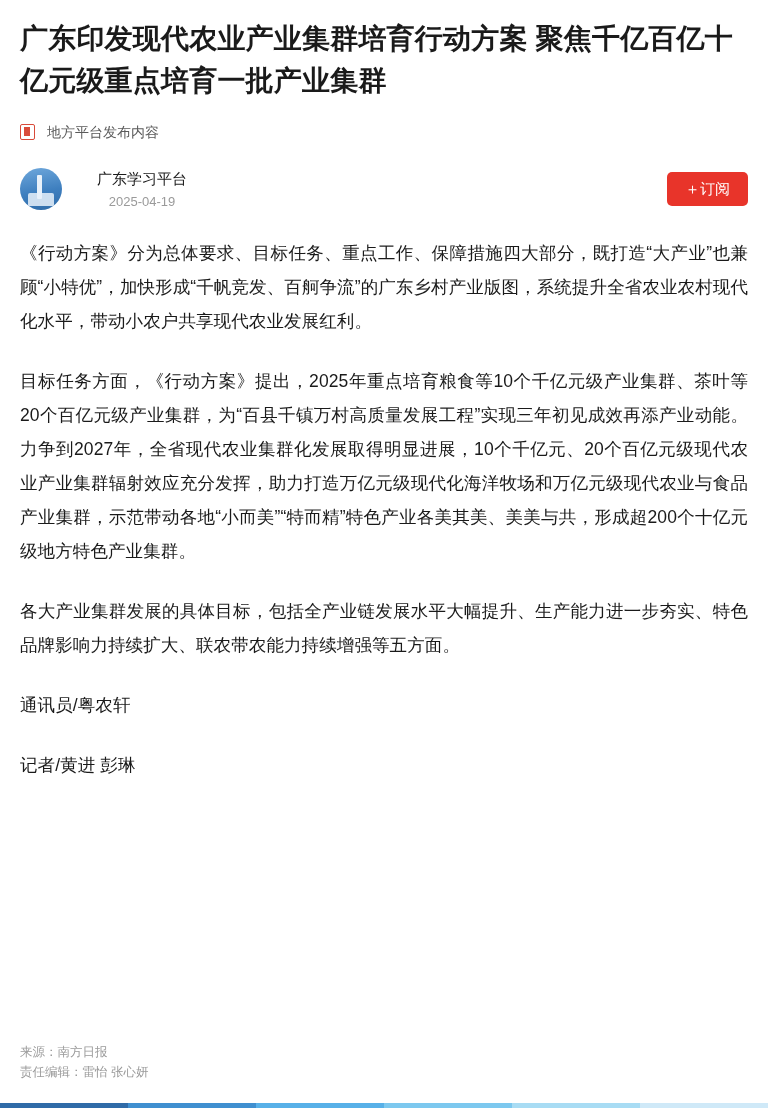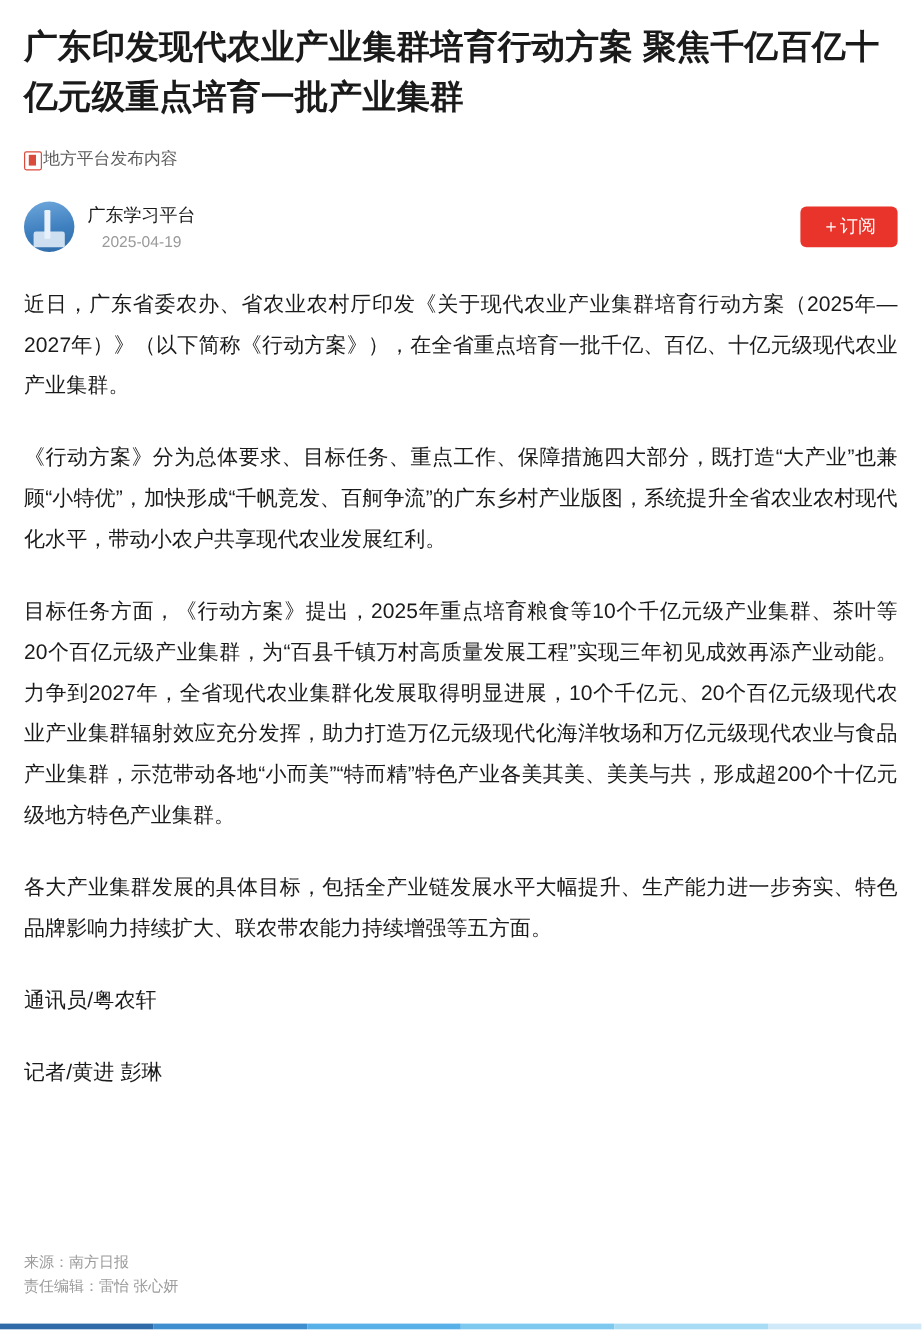--- a/index.html
+++ b/index.html
@@ -24,22 +24,22 @@
   .article-title {
     font-size: 28px;
     line-height: 42px;
     font-weight: bold;
     color: #1a1a1a;
     letter-spacing: 0.2px;
     margin: 0 0 22px 0;
   }
   .source-tag {
     display: flex;
-    align-items: flex-end;
-    gap: 1px;
+    align-items: flex-start;
+    gap: 12px;
     margin-bottom: 26px;
   }
   .tag-icon {
     width: 15px;
     height: 16px;
     border: 1.5px solid #d94b3a;
     border-radius: 2px;
     position: relative;
     box-sizing: border-box;
     flex: 0 0 auto;
@@ -54,20 +54,21 @@
     background: #d94b3a;
   }
   .tag-text {
     font-size: 14px;
     color: #5a5a5a;
   }
   .author-row {
     display: flex;
     align-items: center;
     margin-bottom: 26px;
+    gap: 24px;
   }
   .avatar {
     width: 42px;
     height: 42px;
     border-radius: 50%;
     flex: 0 0 auto;
     background: linear-gradient(170deg, #6fa8dc 0%, #3e7fbf 55%, #2f6ba8 100%);
     position: relative;
     overflow: hidden;
     margin-right: 11px;
@@ -166,21 +167,20 @@
   <div class="author-row">
     <div class="avatar"></div>
     <div class="author-meta">
       <span class="author-name">广东学习平台</span>
       <span class="author-date">2025-04-19</span>
     </div>
     <button class="subscribe-btn">＋订阅</button>
   </div>
 
   <div class="body-text">
-    <p>近日，广东省委农办、省农业农村厅印发《关于现代农业产业集群培育行动方案（2025年—2027年）》（以下简称《行动方案》），在全省重点培育一批千亿、百亿、十亿元级现代农业产业集群。</p>
     <p>《行动方案》分为总体要求、目标任务、重点工作、保障措施四大部分，既打造“大产业”也兼顾“小特优”，加快形成“千帆竞发、百舸争流”的广东乡村产业版图，系统提升全省农业农村现代化水平，带动小农户共享现代农业发展红利。</p>
     <p>目标任务方面，《行动方案》提出，2025年重点培育粮食等10个千亿元级产业集群、茶叶等20个百亿元级产业集群，为“百县千镇万村高质量发展工程”实现三年初见成效再添产业动能。力争到2027年，全省现代农业集群化发展取得明显进展，10个千亿元、20个百亿元级现代农业产业集群辐射效应充分发挥，助力打造万亿元级现代化海洋牧场和万亿元级现代农业与食品产业集群，示范带动各地“小而美”“特而精”特色产业各美其美、美美与共，形成超200个十亿元级地方特色产业集群。</p>
     <p>各大产业集群发展的具体目标，包括全产业链发展水平大幅提升、生产能力进一步夯实、特色品牌影响力持续扩大、联农带农能力持续增强等五方面。</p>
     <p>通讯员/粤农轩</p>
     <p>记者/黄进 彭琳</p>
   </div>
 
   <div class="footer">
     <div>来源：南方日报</div>
     <div>责任编辑：雷怡 张心妍</div>

